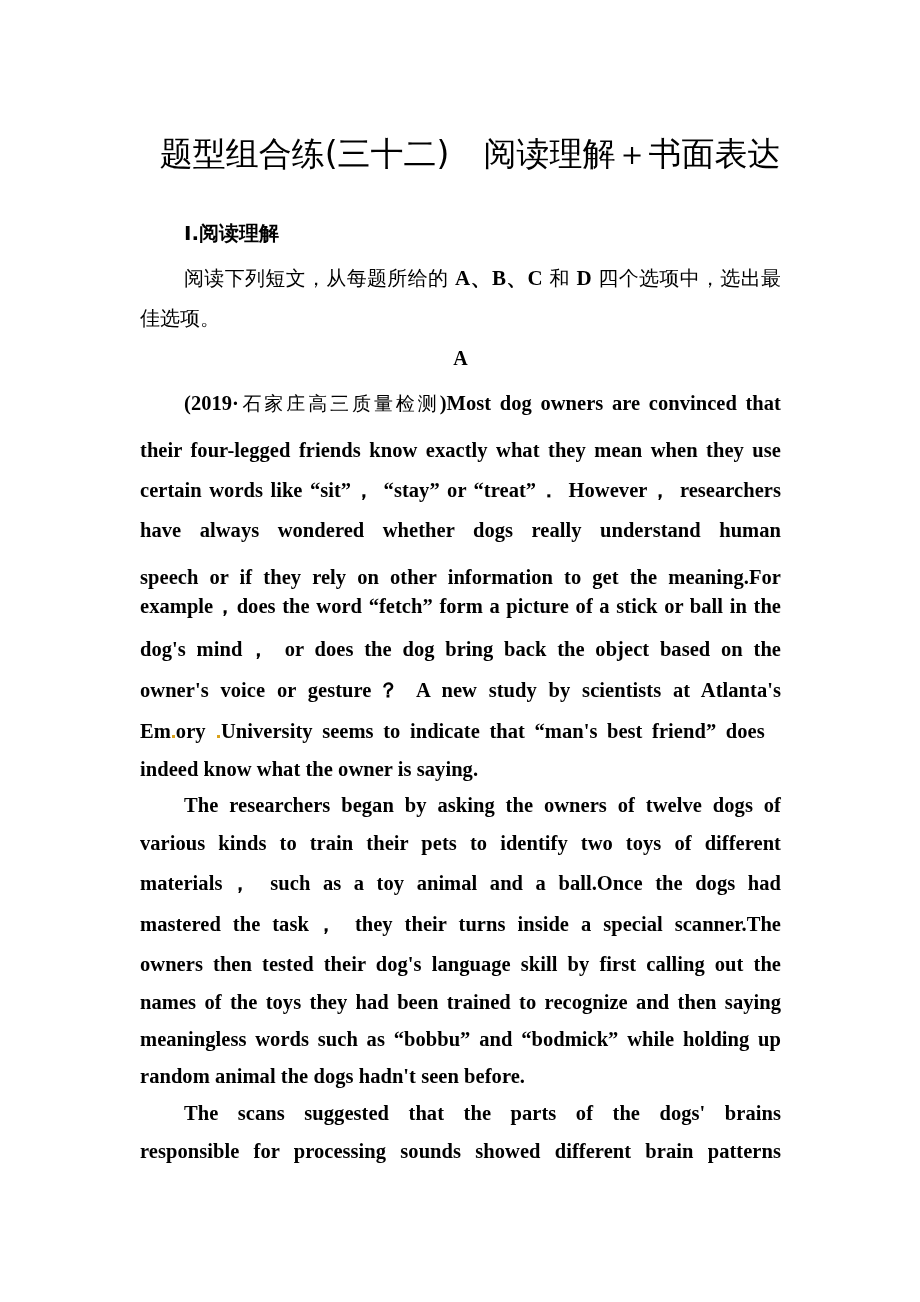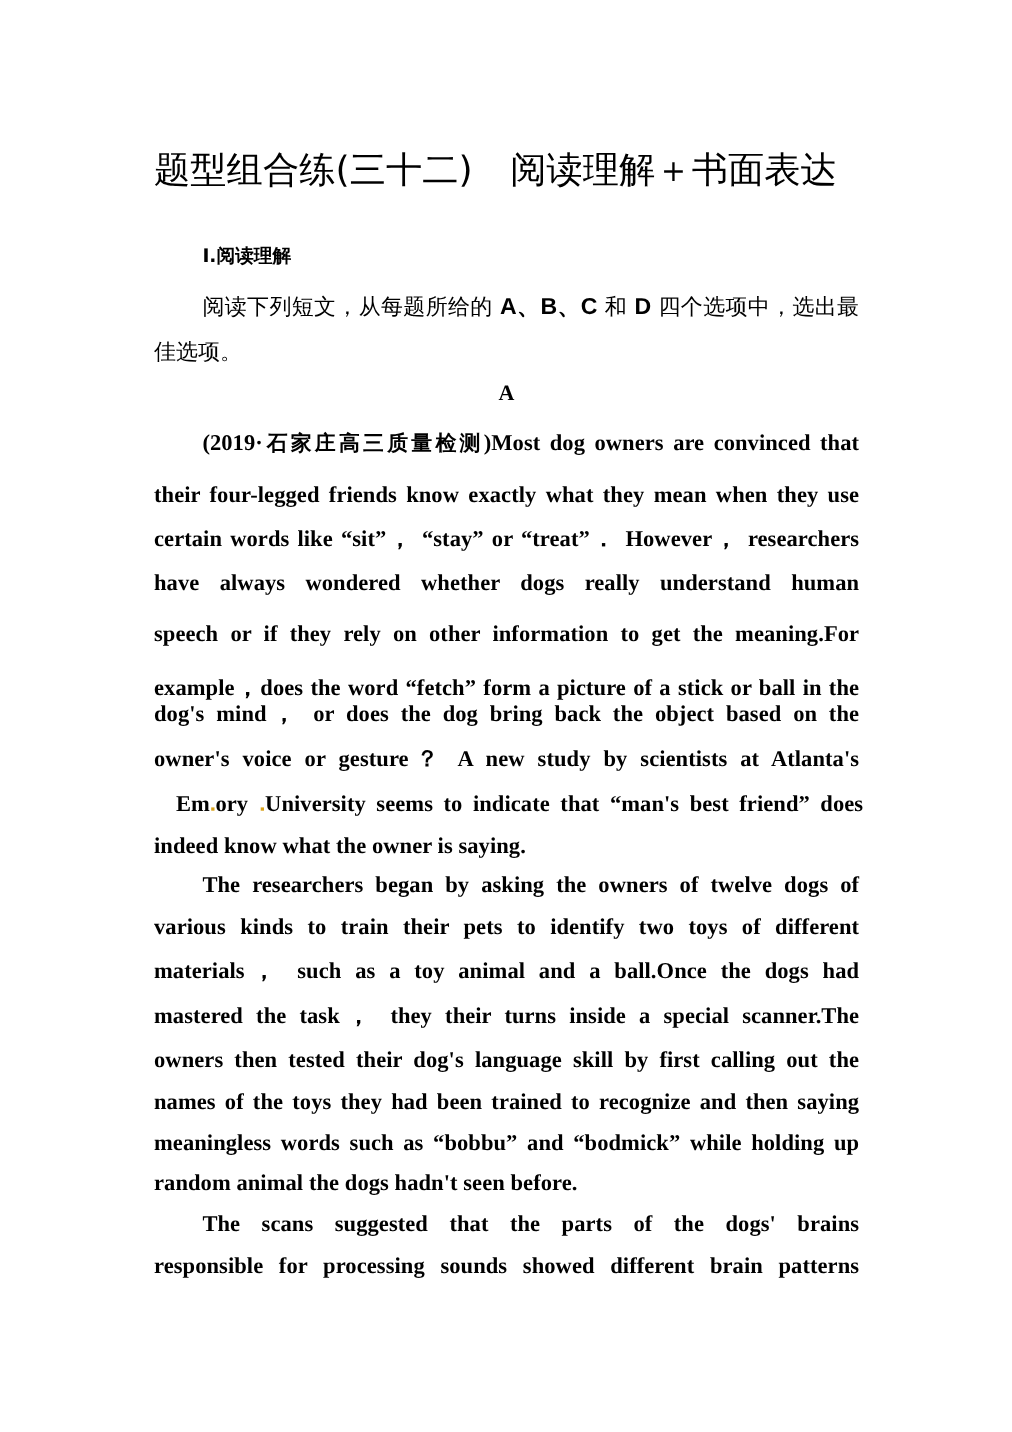--- a/index.html
+++ b/index.html
@@ -19,45 +19,46 @@
       position: absolute;
       left: 140px;
       top: 132px;
       width: 660px;
       font-size: 33px;
       font-weight: normal;
       letter-spacing: 0px;
       white-space: nowrap;
       line-height: 44px;
       font-family: "DejaVu Sans", "Liberation Sans", sans-serif;
+      text-align: center;
     }
     .title .gap { display: inline-block; width: 34px; }
     .section-heading {
       position: absolute;
       left: 184px;
       top: 218px;
-      font-size: 17px;
+      font-size: 20px;
       font-weight: bold;
       font-family: "DejaVu Sans", "Liberation Sans", sans-serif;
       line-height: 30px;
       white-space: nowrap;
     }
     .instructions {
       position: absolute;
       left: 140px;
       top: 258px;
       width: 641px;
       font-size: 20px;
       line-height: 40px;
       text-indent: 44px;
       text-align: justify;
       font-family: "DejaVu Sans", "Liberation Sans", sans-serif;
     }
     .instructions b {
-      font-family: Liberation Sans, sans-serif;
+      font-family: Liberation Serif, serif;
       font-weight: bold;
       font-size: 21px;
       margin-top: 44px;
     }
     .passage-label {
       position: absolute;
       left: 140px;
       top: 343px;
       width: 641px;
       text-align: center;
@@ -74,21 +75,21 @@
       white-space: nowrap;
       text-align: justify;
       text-align-last: justify;
       line-height: 28px;
       letter-spacing: 0.05px;
     }
     .line.indent { left: 184px; width: 597px; }
     .line.last { text-align-last: left; }
     .src-cn {
       font-family: "DejaVu Sans", "Liberation Sans", sans-serif;
-      font-weight: bold;
+      font-weight: normal;
       font-size: 19px;
       letter-spacing: -0.5px;
     }
     .mark {
       display: inline-block;
       width: 3px;
       height: 3px;
       background: #d9a21b;
       vertical-align: baseline;
       margin: 0 1px;
@@ -105,24 +106,24 @@
 
 <div class="instructions"><span>阅读下列短文，从每题所给的 </span><b>A、B、C</b><span> 和 </span><b>D</b><span> 四个选项中，选出最佳选项。</span></div>
 
 <div class="passage-label">A</div>
 
 <div class="line indent" style="top:389px"><span>(2019·</span><span class="src-cn">石家庄高三质量检测</span><span>)</span><span>Most dog owners are convinced that</span></div>
 <div class="line" style="top:436px">their four-legged friends know exactly what they mean when they use</div>
 <div class="line" style="top:476px">certain words like “sit”， “stay” or “treat”． However， researchers</div>
 <div class="line" style="top:516px">have always wondered whether dogs really understand human</div>
 <div class="line" style="top:563px">speech or if they rely on other information to get the meaning.For</div>
-<div class="line" style="top:612px">example，does the word “fetch” form a picture of a stick or ball in the</div>
+<div class="line" style="top:592px">example，does the word “fetch” form a picture of a stick or ball in the</div>
 <div class="line" style="top:635px">dog's mind， or does the dog bring back the object based on the</div>
 <div class="line" style="top:676px">owner's voice or gesture？ A new study by scientists at Atlanta's</div>
-<div class="line" style="top:717px; text-align-last:auto;margin-left:20px;"><span>Em</span><span class="mark"></span><span>ory</span>&nbsp;&nbsp;<span class="mark"></span><span style="word-spacing:4.4px">University seems to indicate that “man's best friend” does</span></div>
+<div class="line" style="top:717px; text-align-last:auto;"><span>Em</span><span class="mark"></span><span>ory</span>&nbsp;&nbsp;<span class="mark"></span><span style="word-spacing:4.4px">University seems to indicate that “man's best friend” does</span></div>
 <div class="line last" style="top:755px">indeed know what the owner is saying.</div>
 
 <div class="line indent" style="top:791px">The researchers began by asking the owners of twelve dogs of</div>
 <div class="line" style="top:829px">various kinds to train their pets to identify two toys of different</div>
 <div class="line" style="top:869px">materials， such as a toy animal and a ball.Once the dogs had</div>
 <div class="line" style="top:910px">mastered the task， they their turns inside a special scanner.The</div>
 <div class="line" style="top:950px">owners then tested their dog's language skill by first calling out the</div>
 <div class="line" style="top:988px">names of the toys they had been trained to recognize and then saying</div>
 <div class="line" style="top:1025px">meaningless words such as “bobbu” and “bodmick” while holding up</div>
 <div class="line last" style="top:1062px">random animal the dogs hadn't seen before.</div>

